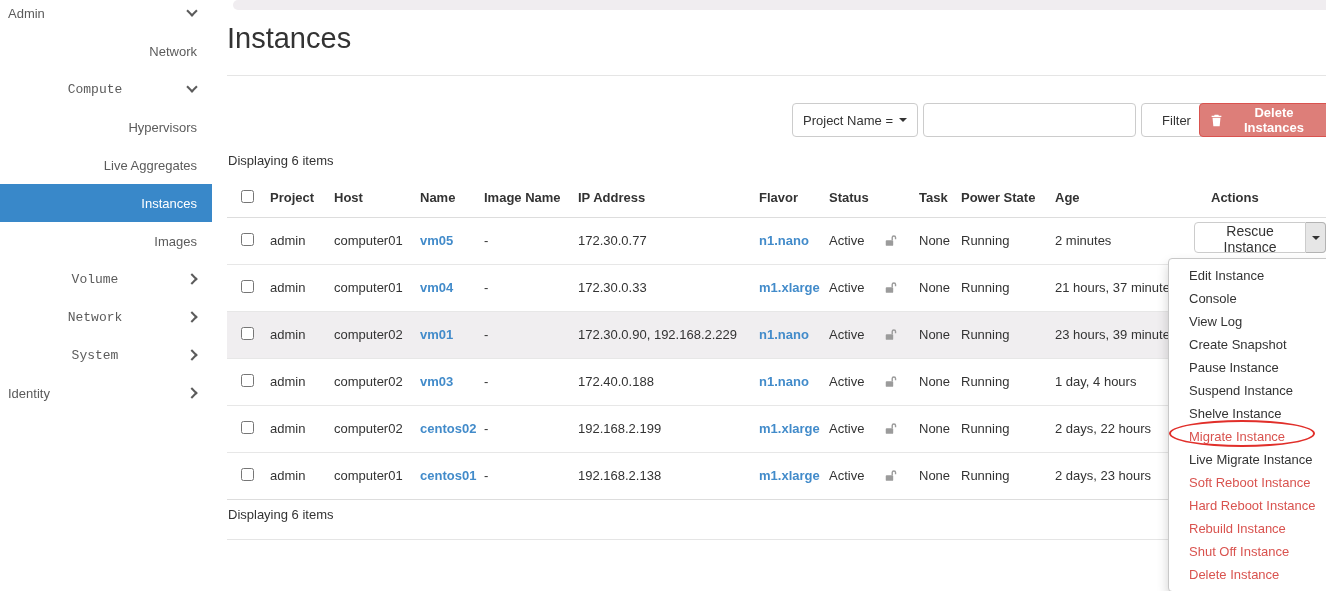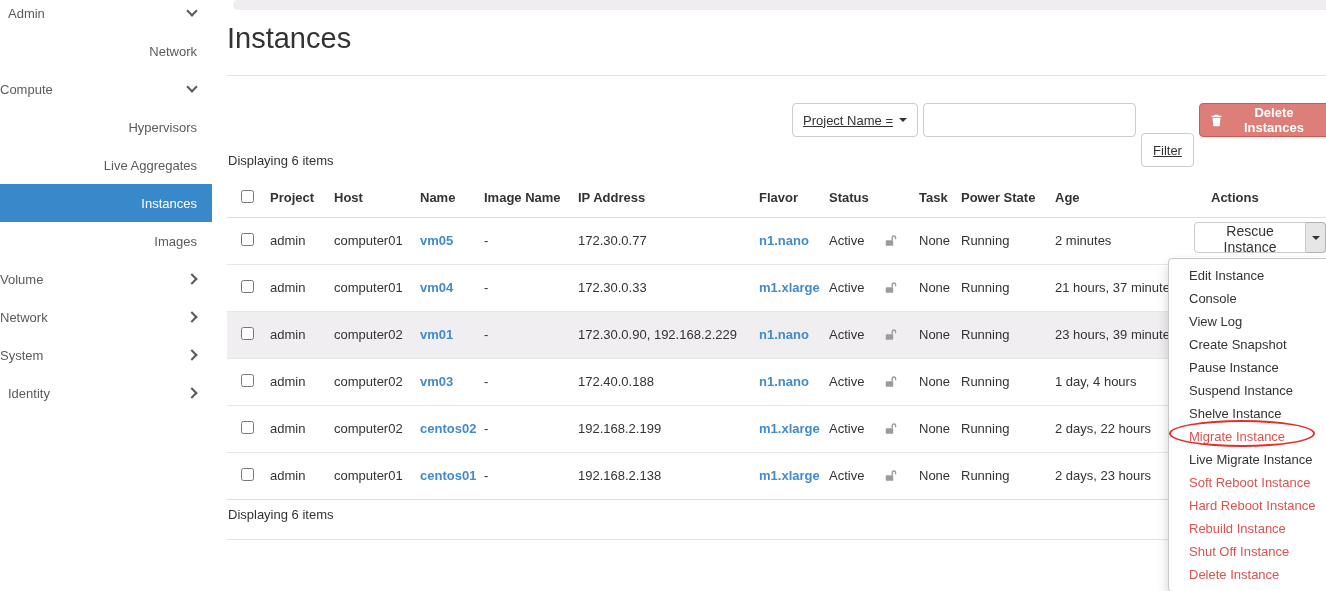--- a/index.html
+++ b/index.html
@@ -7,46 +7,46 @@
   body {
     position:relative; overflow:hidden; background:#fff;
     font-family:"Liberation Sans", sans-serif; font-size:13px; color:#333;
   }
 
   
   .sidebar { position:absolute; left:0; top:-6px; width:212px; }
   .side-item { position:relative; height:38px; display:flex; align-items:center;
                font-size:13px; color:#5b5b5b; cursor:pointer; }
   .side-item.lvl1 .side-label { position:absolute; left:8px; }
-  .side-item.lvl2 { justify-content:flex-start; padding-right:22px; }
+  .side-item.lvl2 { justify-content:center; padding-right:22px;font-family:Liberation Mono, monospace; }
   .side-item.lvl3 { justify-content:flex-end; padding-right:15px; }
   .side-item.active { background:#3988c9; color:#fff; }
   .chev { position:absolute; right:16px; width:8px; height:8px;
           border-right:2px solid #5b5b5b; border-bottom:2px solid #5b5b5b; }
   .chev.down  { transform:rotate(45deg);  top:13px; }
   .chev.right { transform:rotate(-45deg); top:15px; }
 
   
   .top-bar { position:absolute; left:233px; top:0; width:1093px; height:10px;
              background:#f0edf0; border-radius:6px 0 0 6px; }
   .page-title { position:absolute; left:227px; top:22px; font-size:29px;
                 font-weight:400; color:#333; }
   .title-rule { position:absolute; left:227px; top:75px; right:0; height:1px; background:#e5e5e5; }
 
   
   .filter-bar button, .filter-bar input { font-family:"Liberation Sans",sans-serif; font-size:13px; }
   .btn { background:#fff; border:1px solid #ccc; border-radius:4px; color:#333;
-         height:34px; cursor:pointer;text-decoration:underline; }
+         height:34px; cursor:pointer; }
   .proj-btn { position:absolute; left:792px; top:103px; width:126px;
               display:flex; align-items:center; justify-content:center; gap:6px; }
   .caret-tri { width:0; height:0; border-left:4px solid transparent;
                border-right:4px solid transparent; border-top:4px solid #333; }
   .search-input { position:absolute; left:923px; top:103px; width:213px; height:34px;
                   border:1px solid #ccc; border-radius:4px; padding:0 8px; }
-  .filter-btn { position:absolute; left:1141px; top:103px; width:53px;margin-top:30px; }
+  .filter-btn { position:absolute; left:1141px; top:103px; width:71px; }
   .delete-btn { position:absolute; left:1199px; top:103px; width:131px; height:34px;
                 background:#dd7e79; color:#fff; border:1px solid #d9534f; border-radius:4px;
                 display:flex; align-items:center; gap:6px; padding:0 10px; cursor:pointer;
                 font-weight:bold; }
 
   .items-count-top    { position:absolute; left:228px; top:153px;  color:#333; }
   .items-count-bottom { position:absolute; left:228px; top:507px; color:#333; }
   .bottom-rule { position:absolute; left:227px; top:539px; right:0; height:1px; background:#e5e5e5; }
 
   

